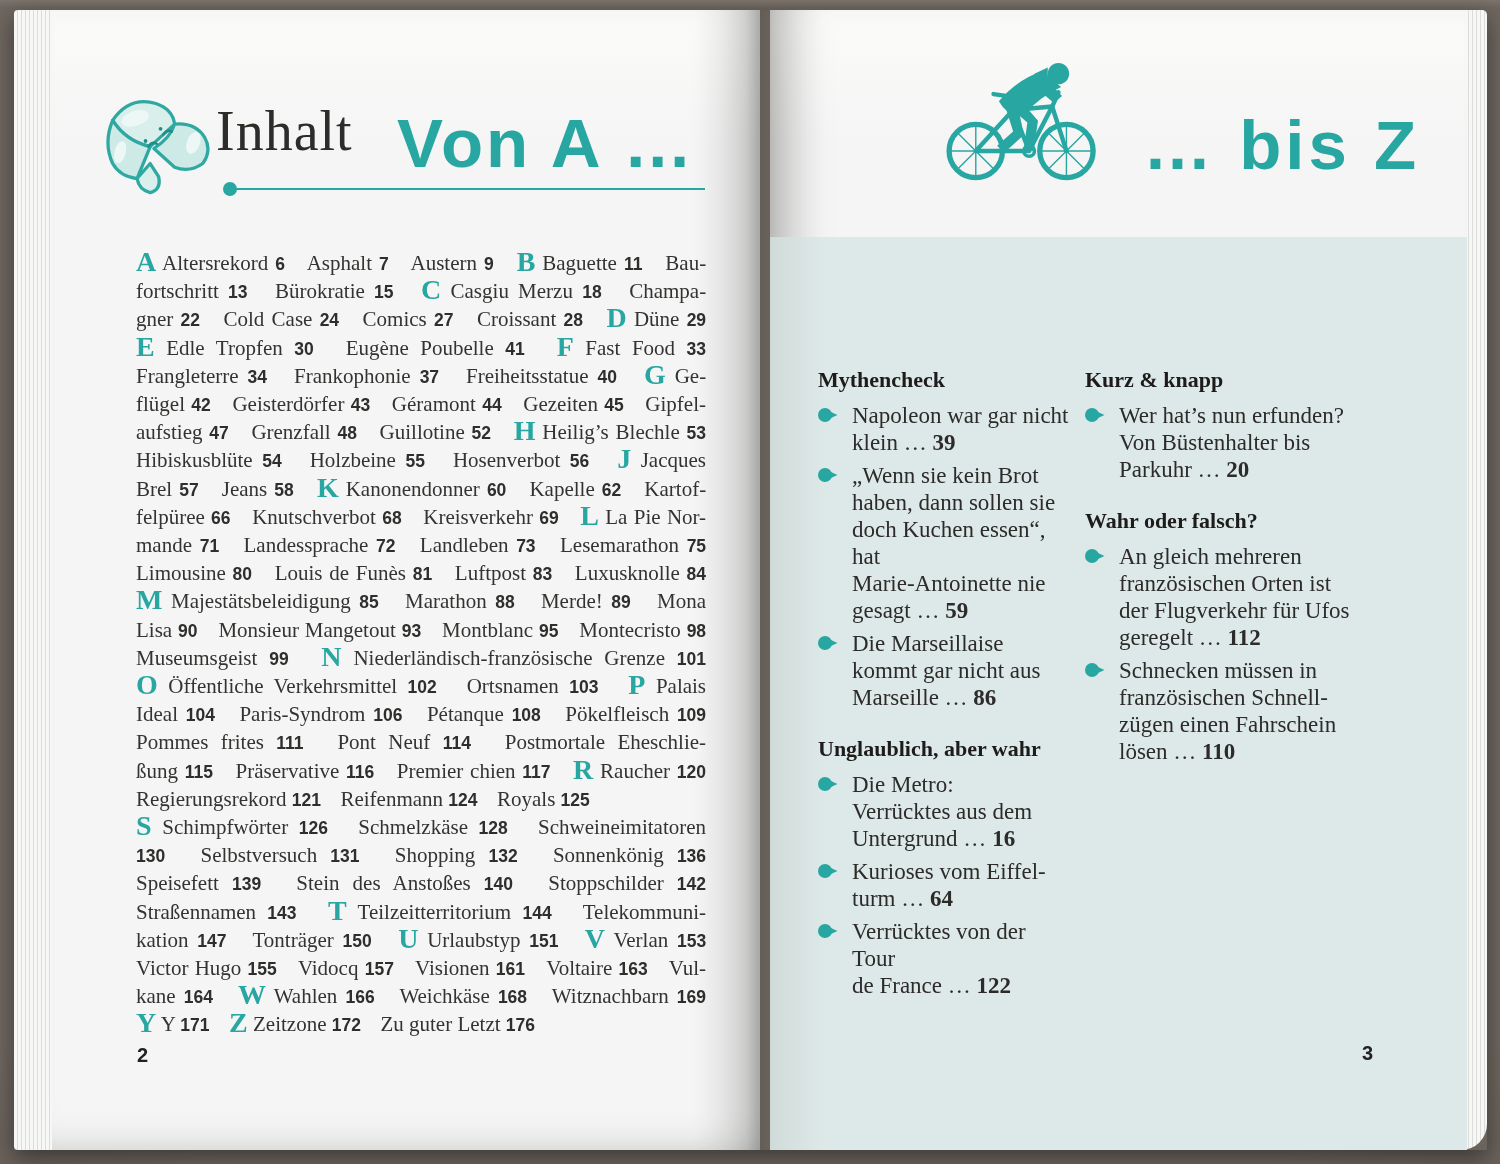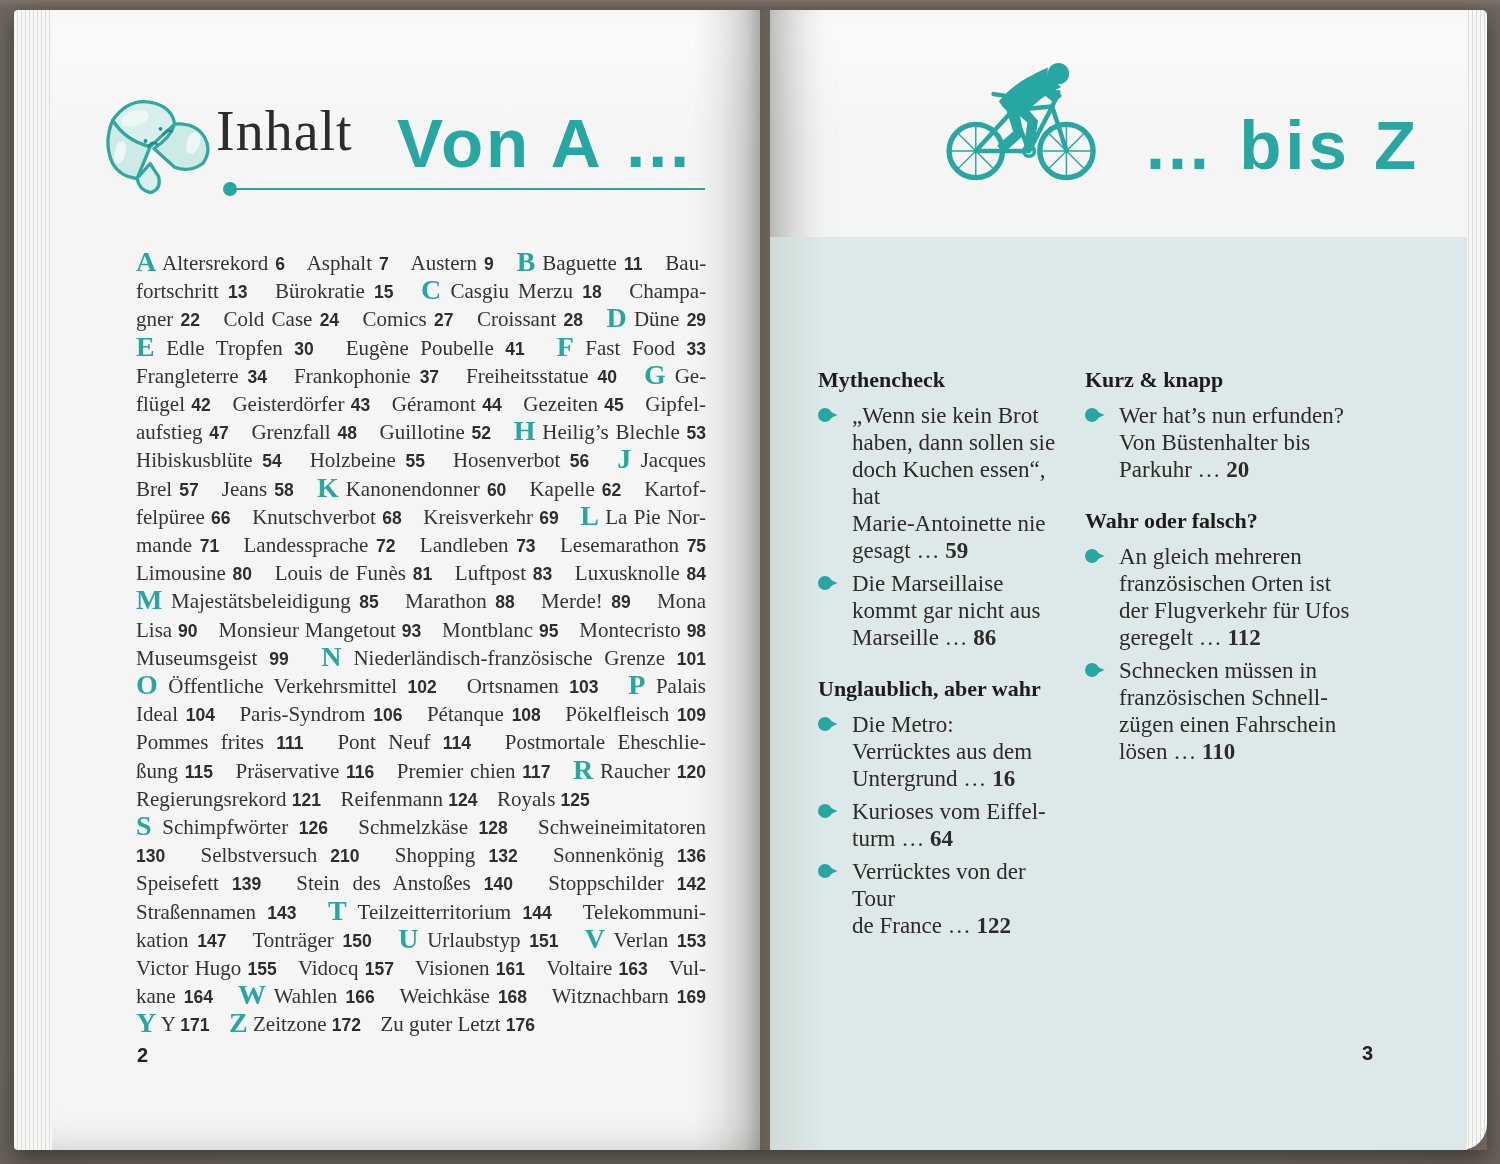--- a/index.html
+++ b/index.html
@@ -119,21 +119,21 @@
         <div class="ix-line"><span class="ix-word">Limousine</span> <span class="ix-num">80</span> <span class="ix-gap"></span> <span class="ix-word">Louis de Funès</span> <span class="ix-num">81</span> <span class="ix-gap"></span> <span class="ix-word">Luftpost</span> <span class="ix-num">83</span> <span class="ix-gap"></span> <span class="ix-word">Luxusknolle</span> <span class="ix-num">84</span></div>
         <div class="ix-line"><span class="ix-letter">M</span> <span class="ix-word">Majestätsbeleidigung</span> <span class="ix-num">85</span> <span class="ix-gap"></span> <span class="ix-word">Marathon</span> <span class="ix-num">88</span> <span class="ix-gap"></span> <span class="ix-word">Merde!</span> <span class="ix-num">89</span> <span class="ix-gap"></span> <span class="ix-word">Mona</span></div>
         <div class="ix-line"><span class="ix-word">Lisa</span> <span class="ix-num">90</span> <span class="ix-gap"></span> <span class="ix-word">Monsieur Mangetout</span> <span class="ix-num">93</span> <span class="ix-gap"></span> <span class="ix-word">Montblanc</span> <span class="ix-num">95</span> <span class="ix-gap"></span> <span class="ix-word">Montecristo</span> <span class="ix-num">98</span></div>
         <div class="ix-line"><span class="ix-word">Museumsgeist</span> <span class="ix-num">99</span> <span class="ix-gap"></span> <span class="ix-letter">N</span> <span class="ix-word">Niederländisch-französische Grenze</span> <span class="ix-num">101</span></div>
         <div class="ix-line"><span class="ix-letter">O</span> <span class="ix-word">Öffentliche Verkehrsmittel</span> <span class="ix-num">102</span> <span class="ix-gap"></span> <span class="ix-word">Ortsnamen</span> <span class="ix-num">103</span> <span class="ix-gap"></span> <span class="ix-letter">P</span> <span class="ix-word">Palais</span></div>
         <div class="ix-line"><span class="ix-word">Ideal</span> <span class="ix-num">104</span> <span class="ix-gap"></span> <span class="ix-word">Paris-Syndrom</span> <span class="ix-num">106</span> <span class="ix-gap"></span> <span class="ix-word">Pétanque</span> <span class="ix-num">108</span> <span class="ix-gap"></span> <span class="ix-word">Pökelfleisch</span> <span class="ix-num">109</span></div>
         <div class="ix-line"><span class="ix-word">Pommes frites</span> <span class="ix-num">111</span> <span class="ix-gap"></span> <span class="ix-word">Pont Neuf</span> <span class="ix-num">114</span> <span class="ix-gap"></span> <span class="ix-word">Postmortale Eheschlie-</span></div>
         <div class="ix-line"><span class="ix-word">ßung</span> <span class="ix-num">115</span> <span class="ix-gap"></span> <span class="ix-word">Präservative</span> <span class="ix-num">116</span> <span class="ix-gap"></span> <span class="ix-word">Premier chien</span> <span class="ix-num">117</span> <span class="ix-gap"></span> <span class="ix-letter">R</span> <span class="ix-word">Raucher</span> <span class="ix-num">120</span></div>
         <div class="ix-line ix-left"><span class="ix-word">Regierungsrekord</span> <span class="ix-num">121</span> <span class="ix-gap"></span> <span class="ix-word">Reifenmann</span> <span class="ix-num">124</span> <span class="ix-gap"></span> <span class="ix-word">Royals</span> <span class="ix-num">125</span></div>
         <div class="ix-line"><span class="ix-letter">S</span> <span class="ix-word">Schimpfwörter</span> <span class="ix-num">126</span> <span class="ix-gap"></span> <span class="ix-word">Schmelzkäse</span> <span class="ix-num">128</span> <span class="ix-gap"></span> <span class="ix-word">Schweineimitatoren</span></div>
-        <div class="ix-line"><span class="ix-num">130</span> <span class="ix-gap"></span> <span class="ix-word">Selbstversuch</span> <span class="ix-num">210</span> <span class="ix-gap"></span> <span class="ix-word">Shopping</span> <span class="ix-num">132</span> <span class="ix-gap"></span> <span class="ix-word">Sonnenkönig</span> <span class="ix-num">136</span></div>
+        <div class="ix-line"><span class="ix-num">130</span> <span class="ix-gap"></span> <span class="ix-word">Selbstversuch</span> <span class="ix-num">131</span> <span class="ix-gap"></span> <span class="ix-word">Shopping</span> <span class="ix-num">132</span> <span class="ix-gap"></span> <span class="ix-word">Sonnenkönig</span> <span class="ix-num">136</span></div>
         <div class="ix-line"><span class="ix-word">Speisefett</span> <span class="ix-num">139</span> <span class="ix-gap"></span> <span class="ix-word">Stein des Anstoßes</span> <span class="ix-num">140</span> <span class="ix-gap"></span> <span class="ix-word">Stoppschilder</span> <span class="ix-num">142</span></div>
         <div class="ix-line"><span class="ix-word">Straßennamen</span> <span class="ix-num">143</span> <span class="ix-gap"></span> <span class="ix-letter">T</span> <span class="ix-word">Teilzeitterritorium</span> <span class="ix-num">144</span> <span class="ix-gap"></span> <span class="ix-word">Telekommuni-</span></div>
         <div class="ix-line"><span class="ix-word">kation</span> <span class="ix-num">147</span> <span class="ix-gap"></span> <span class="ix-word">Tonträger</span> <span class="ix-num">150</span> <span class="ix-gap"></span> <span class="ix-letter">U</span> <span class="ix-word">Urlaubstyp</span> <span class="ix-num">151</span> <span class="ix-gap"></span> <span class="ix-letter">V</span> <span class="ix-word">Verlan</span> <span class="ix-num">153</span></div>
         <div class="ix-line"><span class="ix-word">Victor Hugo</span> <span class="ix-num">155</span> <span class="ix-gap"></span> <span class="ix-word">Vidocq</span> <span class="ix-num">157</span> <span class="ix-gap"></span> <span class="ix-word">Visionen</span> <span class="ix-num">161</span> <span class="ix-gap"></span> <span class="ix-word">Voltaire</span> <span class="ix-num">163</span> <span class="ix-gap"></span> <span class="ix-word">Vul-</span></div>
         <div class="ix-line"><span class="ix-word">kane</span> <span class="ix-num">164</span> <span class="ix-gap"></span> <span class="ix-letter">W</span> <span class="ix-word">Wahlen</span> <span class="ix-num">166</span> <span class="ix-gap"></span> <span class="ix-word">Weichkäse</span> <span class="ix-num">168</span> <span class="ix-gap"></span> <span class="ix-word">Witznachbarn</span> <span class="ix-num">169</span></div>
         <div class="ix-line ix-left"><span class="ix-letter">Y</span> <span class="ix-word">Y</span> <span class="ix-num">171</span> <span class="ix-gap"></span> <span class="ix-letter">Z</span> <span class="ix-word">Zeitzone</span> <span class="ix-num">172</span> <span class="ix-gap"></span> <span class="ix-word">Zu guter Letzt</span> <span class="ix-num">176</span></div>
       </div>
     <div class="pagenum pn-left">2</div>
   </div>
 
@@ -163,20 +163,25 @@
         <path d="M70 64 L80 96 L62 112 L70 120 L92 100 L86 70 Z"></path>
       </g>
     </svg>
     <div class="title-accent ta-right">… bis Z</div>
     <div class="col col1">
         <div class="toc-sec">
           <div class="toc-h">Mythencheck</div>
           <div class="toc-item"><span class="drop"><svg viewBox="0 0 20 14">
                 <circle cx="7" cy="7" r="7"></circle>
                 <path d="M7 1.2 L19.5 7 L7 12.8 Z"></path>
+              </svg></span>Napoleon war gar nicht
+klein … <b>39</b></div>
+          <div class="toc-item"><span class="drop"><svg viewBox="0 0 20 14">
+                <circle cx="7" cy="7" r="7"></circle>
+                <path d="M7 1.2 L19.5 7 L7 12.8 Z"></path>
               </svg></span>„Wenn sie kein Brot
 haben, dann sollen sie
 doch Kuchen essen“, hat
 Marie-Antoinette nie
 gesagt … <b>59</b></div>
           <div class="toc-item"><span class="drop"><svg viewBox="0 0 20 14">
                 <circle cx="7" cy="7" r="7"></circle>
                 <path d="M7 1.2 L19.5 7 L7 12.8 Z"></path>
               </svg></span>Die Marseillaise
 kommt gar nicht aus

